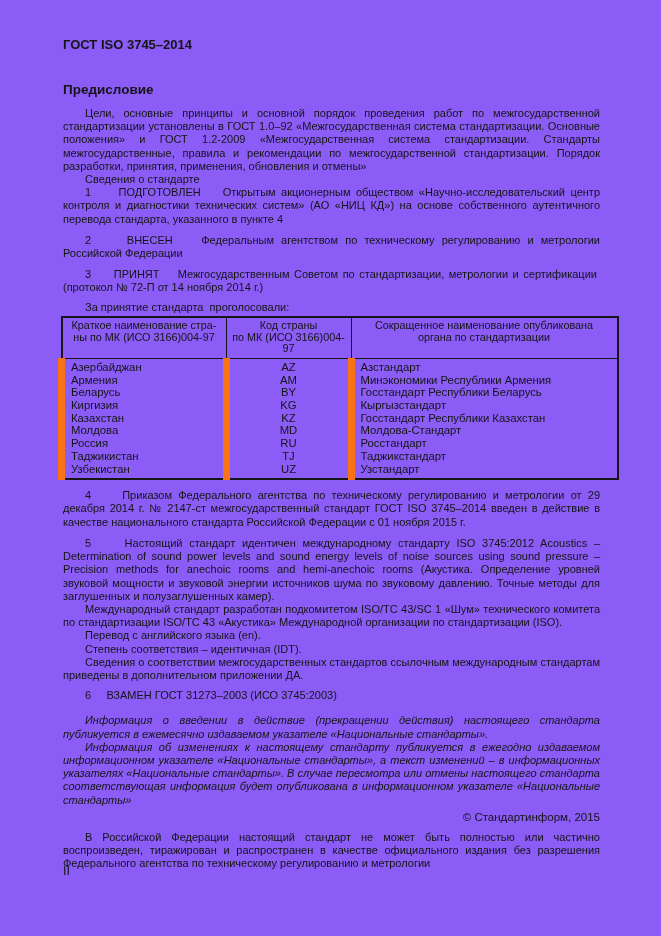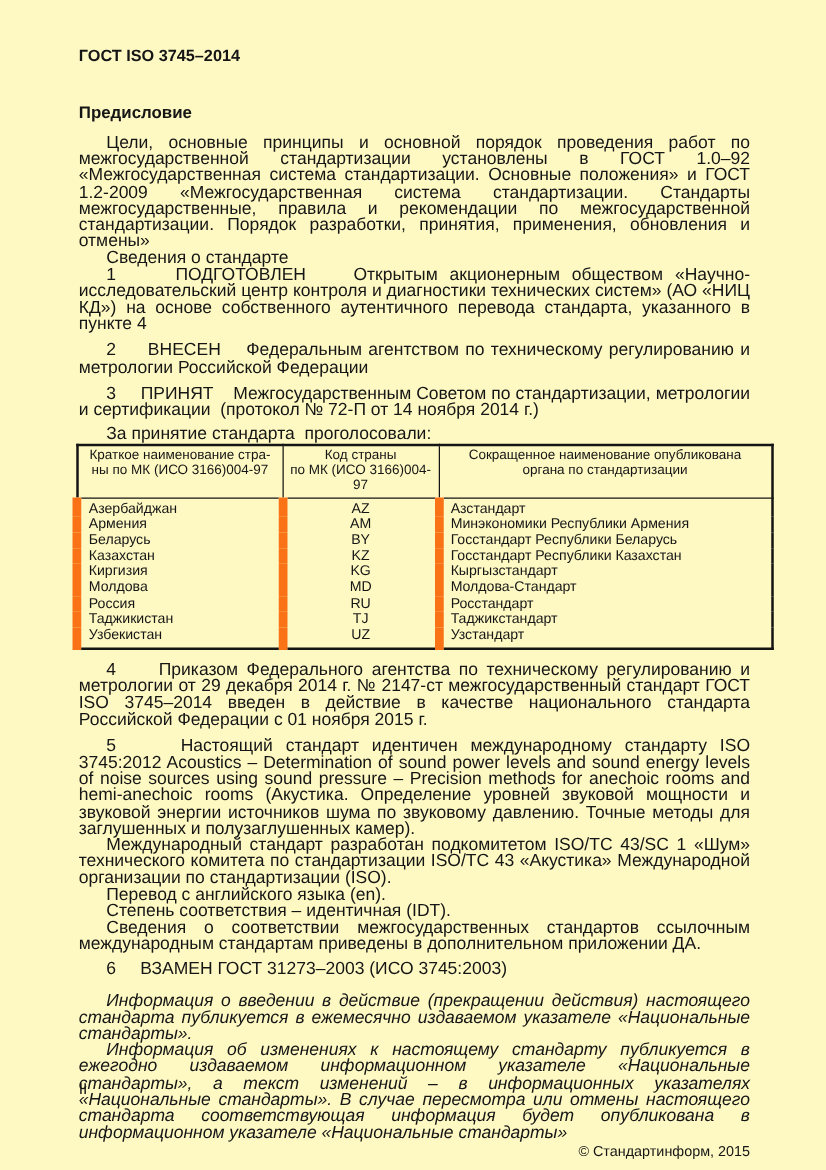--- a/index.html
+++ b/index.html
@@ -1,42 +1,42 @@
 <!DOCTYPE html>
 <html><head>
 <meta charset="utf-8">
 <style>
   html, body { margin: 0; padding: 0; background: #e8e8e8; }
   .page {
     position: relative;
     width: 661px;
     height: 936px;
     margin: 0 auto;
-    background: #fef9c3;
+    background: #8b5cf6;
     box-sizing: border-box;
     padding: 37px 61px 0 63px;
     overflow: hidden;
     font-family: "Liberation Sans", "DejaVu Sans", sans-serif;
     color: #151515;
   }
   .doc-header {
     font-size: 13px;
     font-weight: bold;
     line-height: 15px;
   }
   .title {
     text-align: left;
     font-size: 13.5px;
     font-weight: bold;
     line-height: 16px;
     margin: 30px 0 9px 0;
   }
   .p {
     margin: 0;
-    font-size: 14px;
+    font-size: 11px;
     line-height: 13.2px;
     text-align: justify;
     text-indent: 22px;
   }
   .bold { font-weight: normal; }
   .it { font-style: italic; }
   .mt6 { margin-top: 6px; }
   .mt7 { margin-top: 7px; }
   .mt8 { margin-top: 8px; }
   .mt9 { margin-top: 9px; }
@@ -131,28 +131,28 @@
           <td class="c0">Армения</td>
           <td class="c1">AM</td>
           <td class="c2">Минэкономики Республики Армения</td>
         </tr>
         <tr>
           <td class="c0">Беларусь</td>
           <td class="c1">BY</td>
           <td class="c2">Госстандарт Республики Беларусь</td>
         </tr>
         <tr>
+          <td class="c0">Киргизия</td>
+          <td class="c1">KG</td>
+          <td class="c2">Кыргызстандарт</td>
+        </tr>
+        <tr>
           <td class="c0">Казахстан</td>
           <td class="c1">KZ</td>
           <td class="c2">Госстандарт Республики Казахстан</td>
-        </tr>
-        <tr>
-          <td class="c0">Киргизия</td>
-          <td class="c1">KG</td>
-          <td class="c2">Кыргызстандарт</td>
         </tr>
         <tr>
           <td class="c0">Молдова</td>
           <td class="c1">MD</td>
           <td class="c2">Молдова-Стандарт</td>
         </tr>
         <tr>
           <td class="c0">Россия</td>
           <td class="c1">RU</td>
           <td class="c2">Росстандарт</td>

